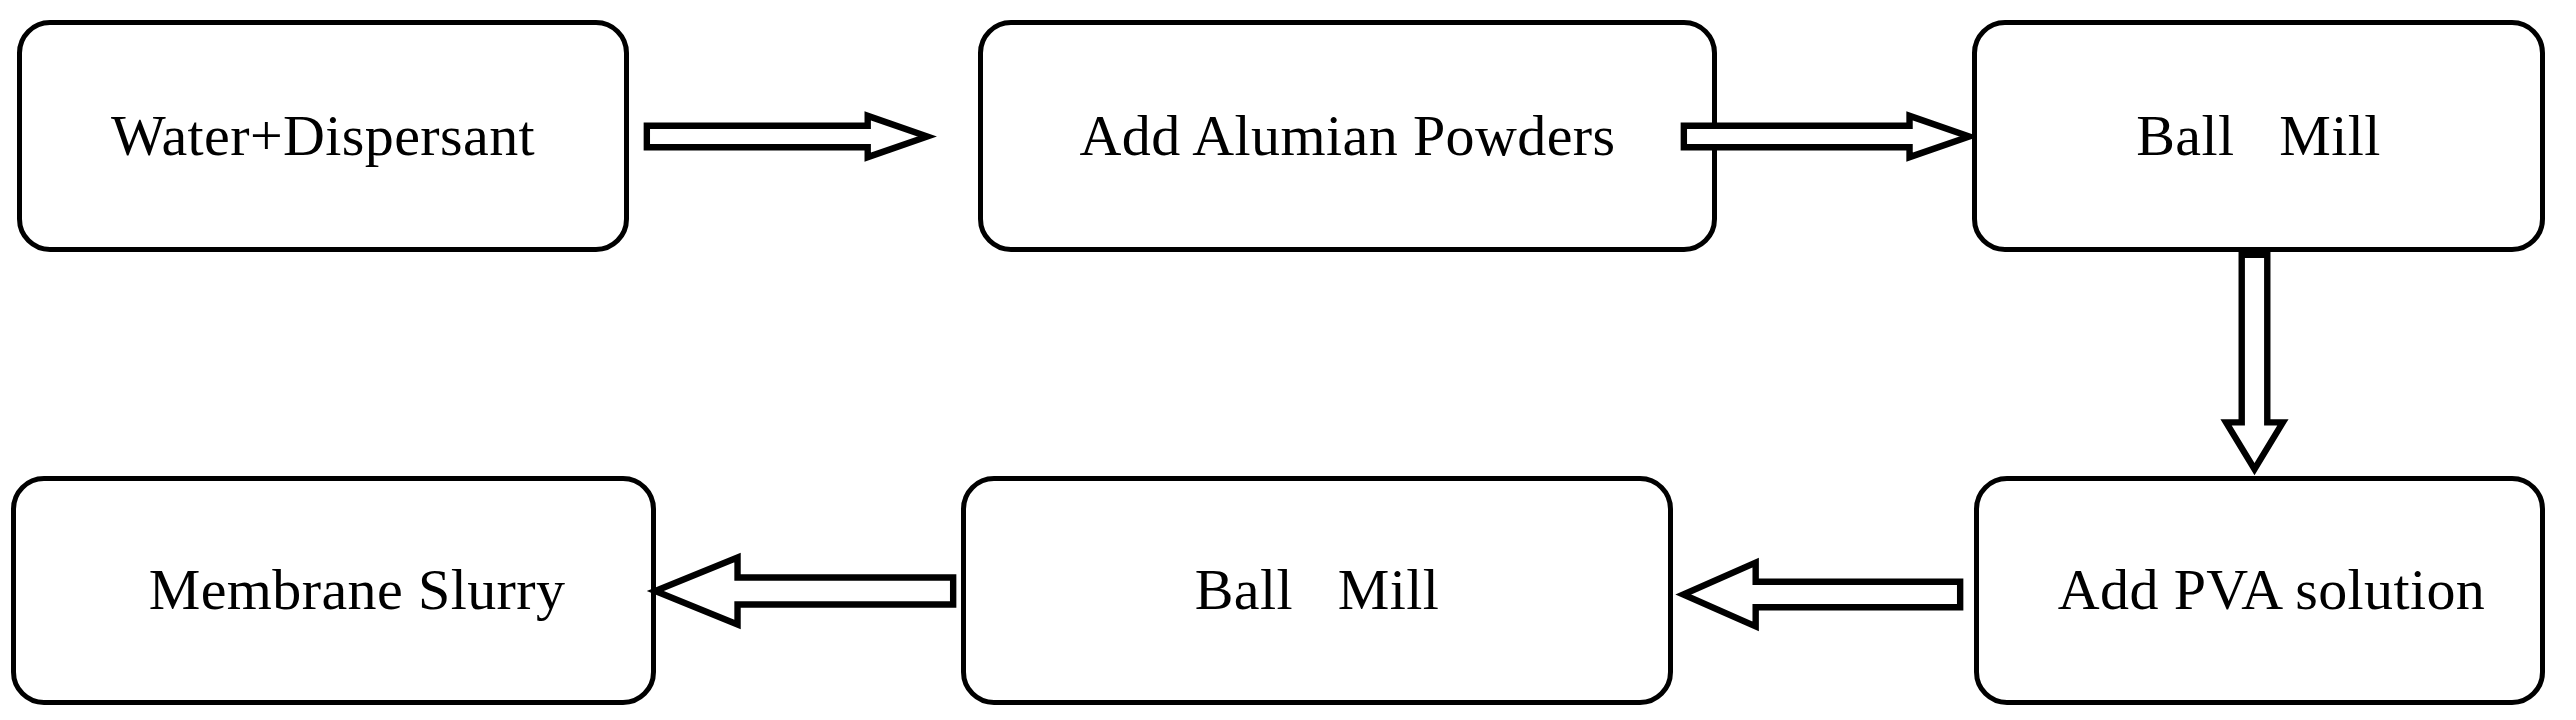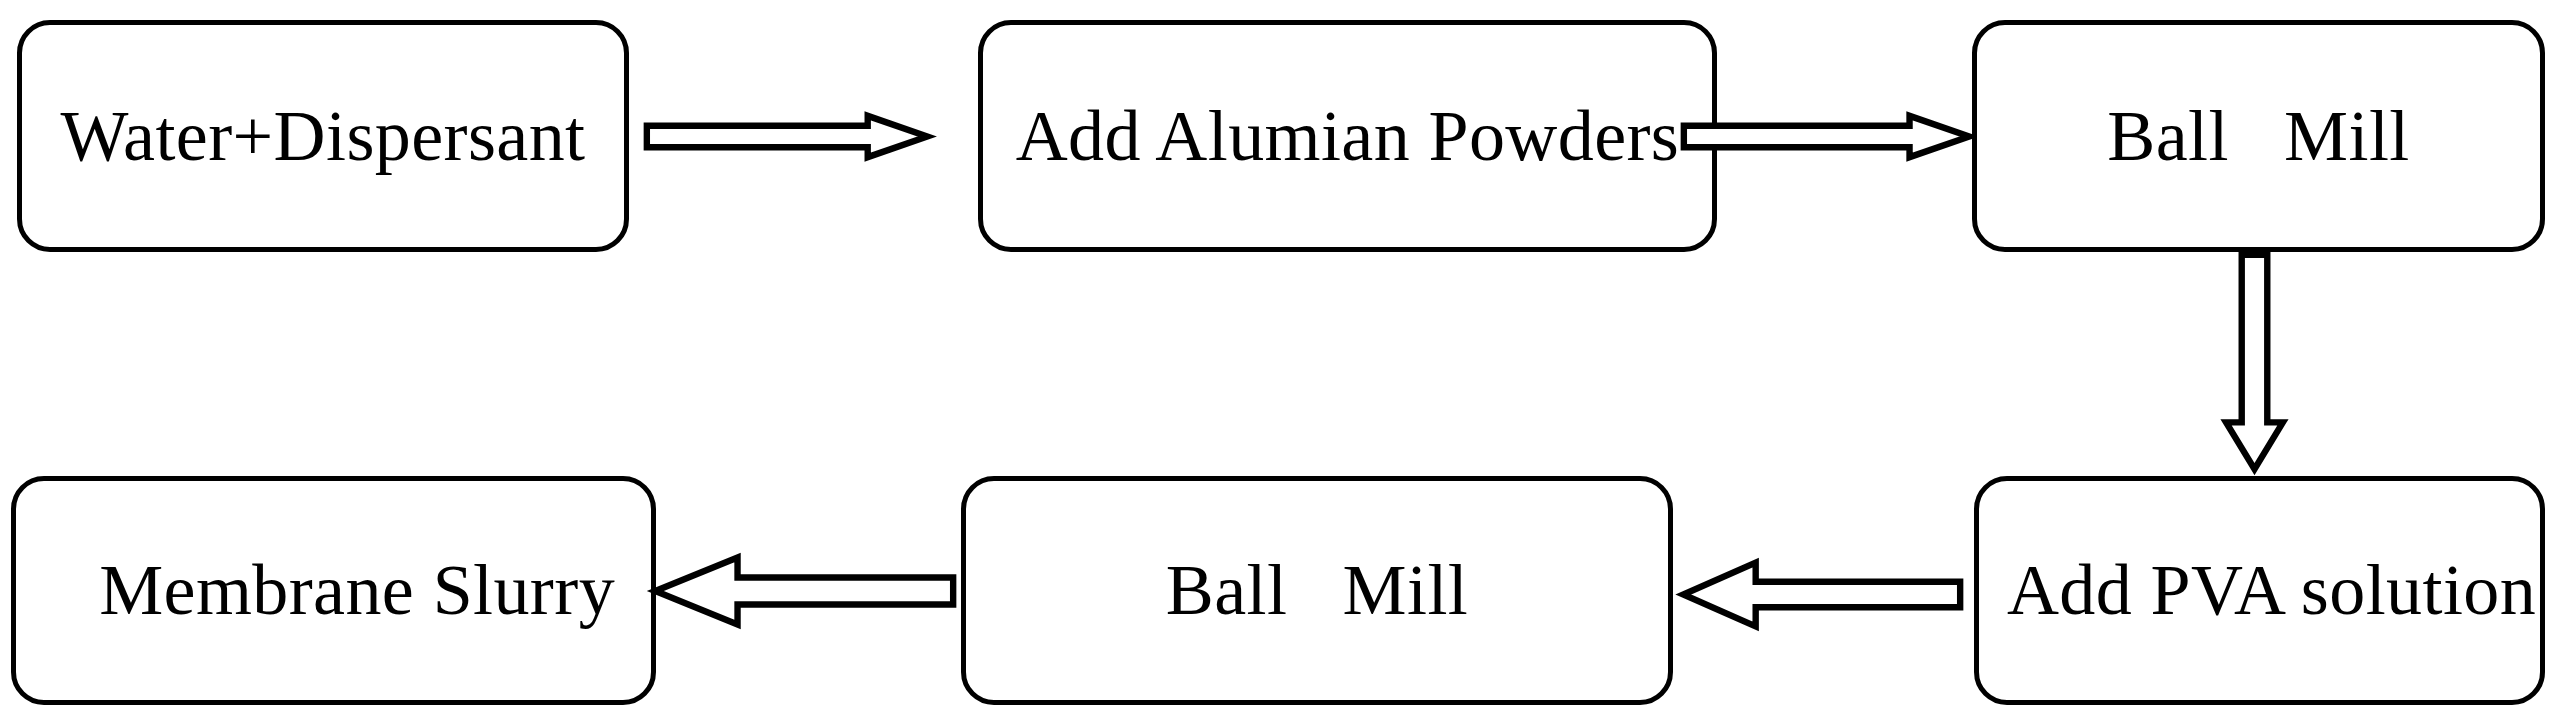--- a/index.html
+++ b/index.html
@@ -20,21 +20,21 @@
     position: absolute;
     box-sizing: border-box;
     background: #ffffff;
     border: 5px solid #000000;
     border-radius: 33px;
     display: flex;
     align-items: center;
     justify-content: center;
     text-align: center;
     color: #000000;
-    font-size: 72px;
+    font-size: 58px;
     line-height: 1.15;
     white-space: pre;
     letter-spacing: 0.4px;
   }
   .arrow {
     position: absolute;
   }
   .arrow svg {
     display: block;
     width: 100%;

